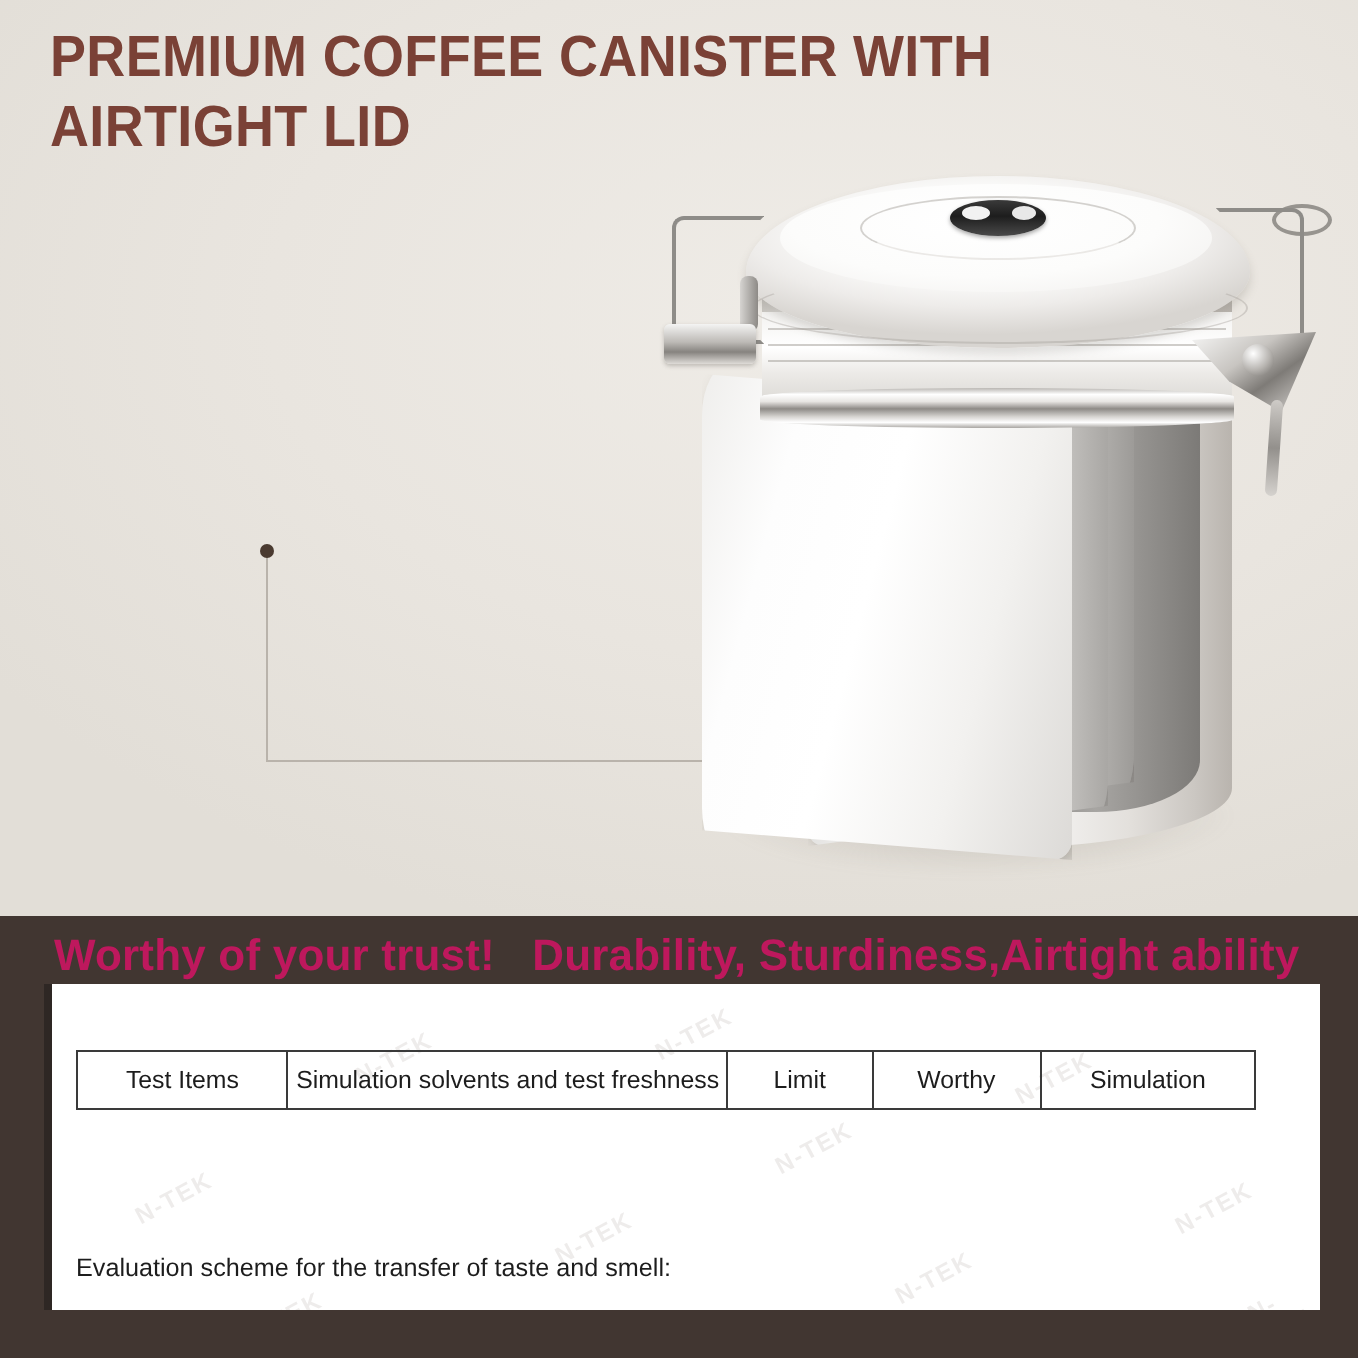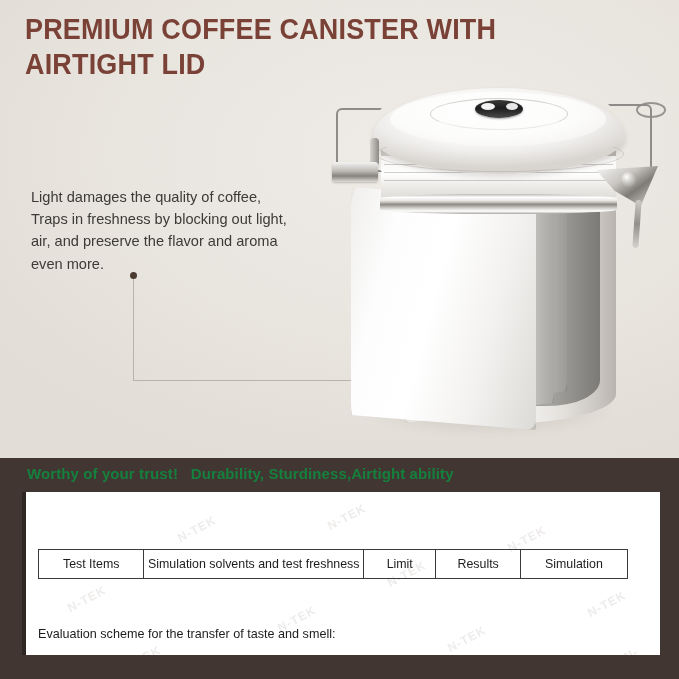--- a/index.html
+++ b/index.html
@@ -184,21 +184,21 @@
     border:2px solid #97948f;border-radius:50%;
   }
 
   
   .dark-band{
     position:absolute;left:0;top:458px;width:679px;height:221px;
     background:#413631;
   }
   .trust-head{
     position:absolute;left:27px;top:465px;
-    font-size:15px;font-weight:bold;color:#15803d;white-space:pre;
+    font-size:22px;font-weight:bold;color:#be185d;white-space:pre;
     letter-spacing:.1px;
   }
   .doc-panel{
     position:absolute;left:22px;top:492px;width:638px;height:163px;
     background:#ffffff;
     border-left:4px solid #2e2724;
     box-sizing:border-box;
     overflow:hidden;
   }
   .wm{
@@ -206,40 +206,39 @@
   }
   .wm span{
     position:absolute;color:rgba(120,110,100,.13);font-size:12px;font-weight:bold;
     transform:rotate(-28deg);letter-spacing:1px;
   }
   .doc-method{
     position:absolute;left:12px;top:10px;font-size:12.6px;color:#1d1d1d;
   }
   table.tbl{
     position:absolute;left:12px;top:33px;width:590px;
-    border-collapse:collapse;font-size:12.4px;color:#1d1d1d;margin-top:24px;
+    border-collapse:collapse;font-size:12.4px;color:#1d1d1d;
   }
   table.tbl td{
     border:1px solid #3a3a3a;
     text-align:center;padding:5px 2px;height:18px;
   }
   .doc-foot{
     position:absolute;left:12px;top:135px;font-size:12.6px;color:#1d1d1d;
   }
 </style>
 </head>
 <body>
 
 <div id="page">
 
   <div class="hero">
 
     <div class="hero-title">PREMIUM COFFEE CANISTER WITH AIRTIGHT LID</div>
 
-    <div class="callout">Light damages the quality of coffee, Traps in freshness by blocking out light, air, and preserve the flavor and aroma even more.</div>
 
     <div class="leader-v"></div>
     <div class="leader-h"></div>
     <div class="dot dot-a"></div>
     <div class="dot dot-b"></div>
 
     <div class="canister">
       <div class="can-shadow"></div>
 
       <div class="can-body"></div>
@@ -292,21 +291,21 @@
       <span style="left:95px;top:160px">N-TEK</span>
     </div>
 
 
     <table class="tbl">
       <tbody>
         <tr>
           <td style="width:105px">Test Items</td>
           <td style="width:225px">Simulation solvents and test freshness</td>
           <td style="width:70px">Limit</td>
-          <td style="width:82px">Results</td>
+          <td style="width:82px">Worthy</td>
           <td style="width:105px">Simulation</td>
         </tr>
       </tbody>
     </table>
 
     <div class="doc-foot">Evaluation scheme for the transfer of taste and smell:</div>
   </div>
 
 </div>
 

